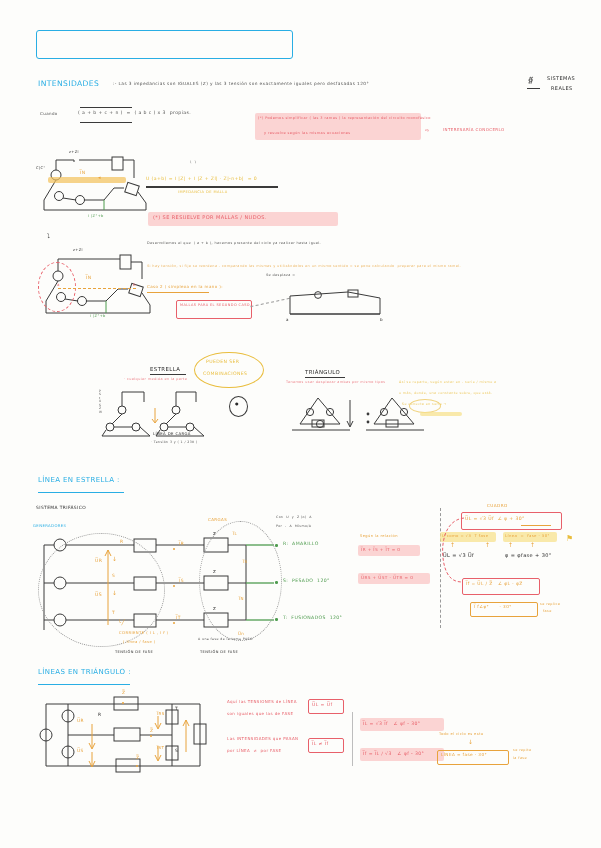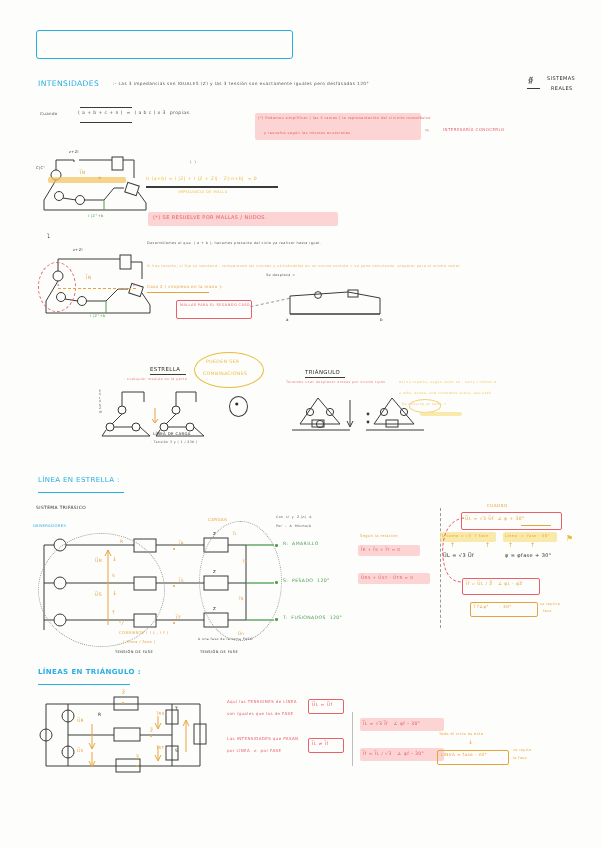--- a/index.html
+++ b/index.html
@@ -354,21 +354,21 @@
   <div class="hw orange tiny blur" style="left:540px;top:603px;font-size:3.4px;">se replica</div>
   <div class="hw orange tiny blur" style="left:543px;top:610px;font-size:3.4px;">fase</div>
 
   <div style="position:absolute;left:438px;top:512px;width:30px;height:80px;">
     <svg width="30" height="80">
       <path d="M26,6 C6,8 2,34 6,52 C9,66 16,70 24,70" stroke="#e8606a" fill="none" stroke-width="1" stroke-dasharray="3,2"></path>
     </svg>
   </div>
   <div class="hw yellow tiny" style="left:566px;top:534px;font-size:8px;">⚑</div>
 
-  <div class="hw blue md blur" style="left:38px;top:668px;font-size:7px;font-weight:bold;">LÍNEAS EN TRIÁNGULO :</div>
+  <div class="hw blue md blur" style="left:38px;top:668px;font-size:7px;">LÍNEAS EN TRIÁNGULO :</div>
   <div class="rule" style="left:38px;top:684px;width:92px;"></div>
 
   <div style="position:absolute;left:40px;top:694px;width:190px;height:82px;">
     <svg width="190" height="82">
 
       <path d="M6,10 L160,10 L160,72 L6,72 Z" stroke="#3a3a3a" fill="none" stroke-width="1"></path>
 
       <path d="M28,10 L28,72" stroke="#3a3a3a" fill="none" stroke-width="1"></path>
 
       <rect x="74" y="3" width="24" height="13" stroke="#3a3a3a" fill="none" stroke-width="1"></rect>

